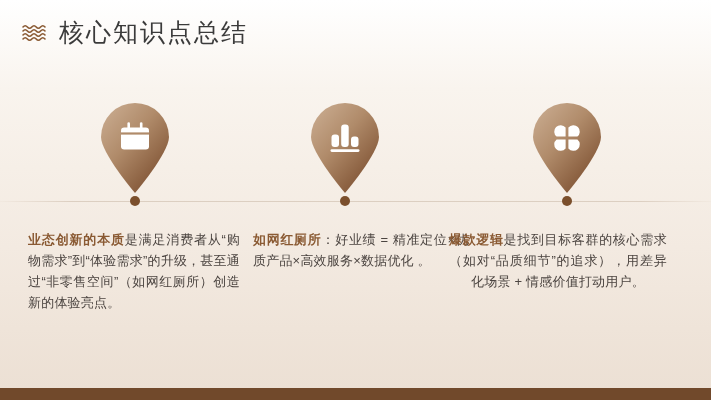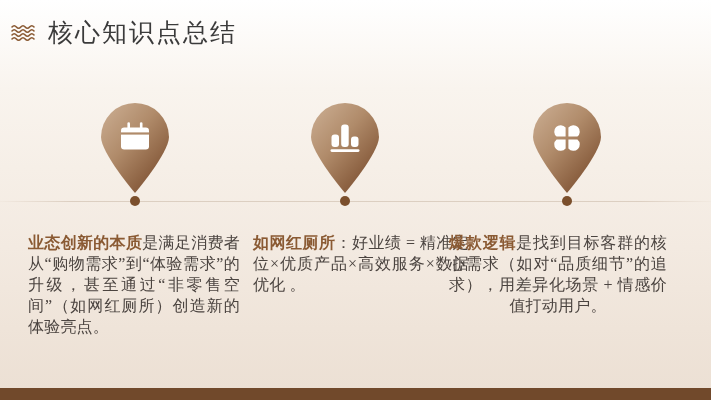--- a/index.html
+++ b/index.html
@@ -31,21 +31,21 @@
 
   
   #header {
     position: absolute;
     left: 0;
     top: 10px;
     width: 711px;
     height: 44px;
     display: flex;
     align-items: center;
-    padding-left: 10px;
+    padding-left: 21px;
     box-sizing: border-box;
   }
   #wave-icon {
     width: 30px;
     height: 20px;
     margin-right: 8px;
     flex: 0 0 auto;
   }
   #page-title {
     font-size: 25px;
@@ -103,24 +103,24 @@
     width: 36px;
     height: 36px;
   }
 
   
   .column {
     position: absolute;
     top: 216px;
   }
   .col-text {
-    font-size: 16px;
+    font-size: 13px;
     line-height: 21px;
     color: #4b4440;
-    font-family: Liberation Serif, serif;
+    font-family: Liberation Sans, sans-serif;
     letter-spacing: 0.2px;
   }
   .lead {
     color: #8a5a33;
     font-weight: bold;
   }
   #column-1 { left: 28px; width: 212px; text-align: justify; text-align-last: left; }
   #column-2 { left: 253px; width: 216px; text-align: justify; text-align-last: left; }
   #column-3 { left: 449px; width: 218px; text-align: justify; text-align-last: center; }
 

